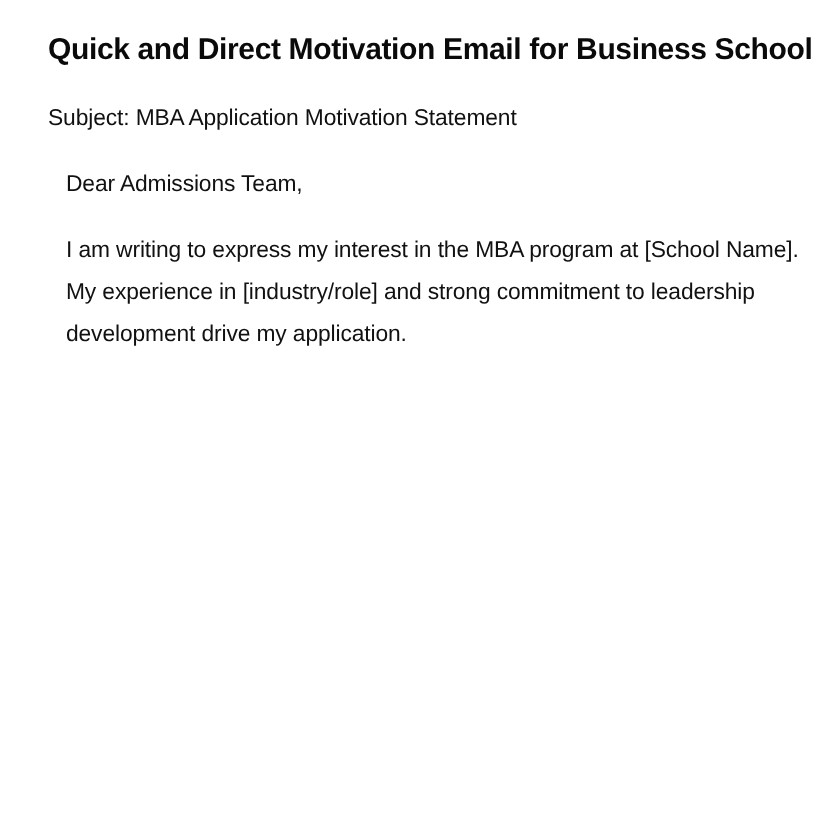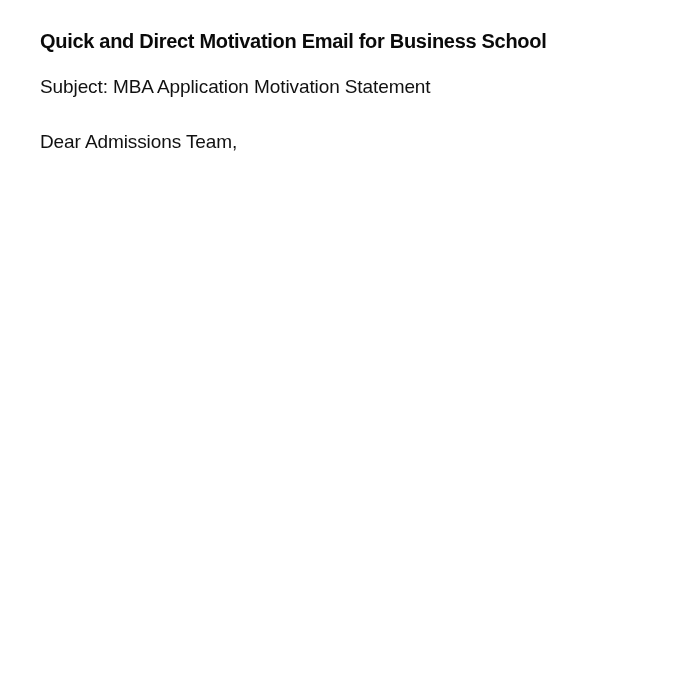--- a/index.html
+++ b/index.html
@@ -15,35 +15,36 @@
       color: #111111;
     }
     .doc {
       position: absolute;
       left: 40px;
       top: 19px;
       width: 640px;
     }
     .title {
       font-weight: bold;
-      font-size: 20px;
+      font-size: 25px;
       line-height: 44px;
       margin: 0;
       letter-spacing: -0.3px;
       color: #0a0a0a;
     }
     .p {
       font-size: 19px;
       line-height: 35px;
       margin: 0;
       letter-spacing: -0.1px;
     }
-    .subject { margin-top: 6px; }
-    .gap { margin-top: 20px; }
+    .subject { margin-top: 18px; }
+    .gap { margin-top: 20px; margin-left: 15px; }
   </style>
 </head>
 <body>
 
 <div class="doc">
   <h1 class="title">Quick and Direct Motivation Email for Business School</h1>
   <p class="p subject">Subject: MBA Application Motivation Statement</p>
   <p class="p gap">Dear Admissions Team,</p>
+  <p class="p gap">I am writing to express my interest in the MBA program at [School Name]. My experience in [industry/role] and strong commitment to leadership development drive my application.</p>
 </div>
 
 </body></html>

